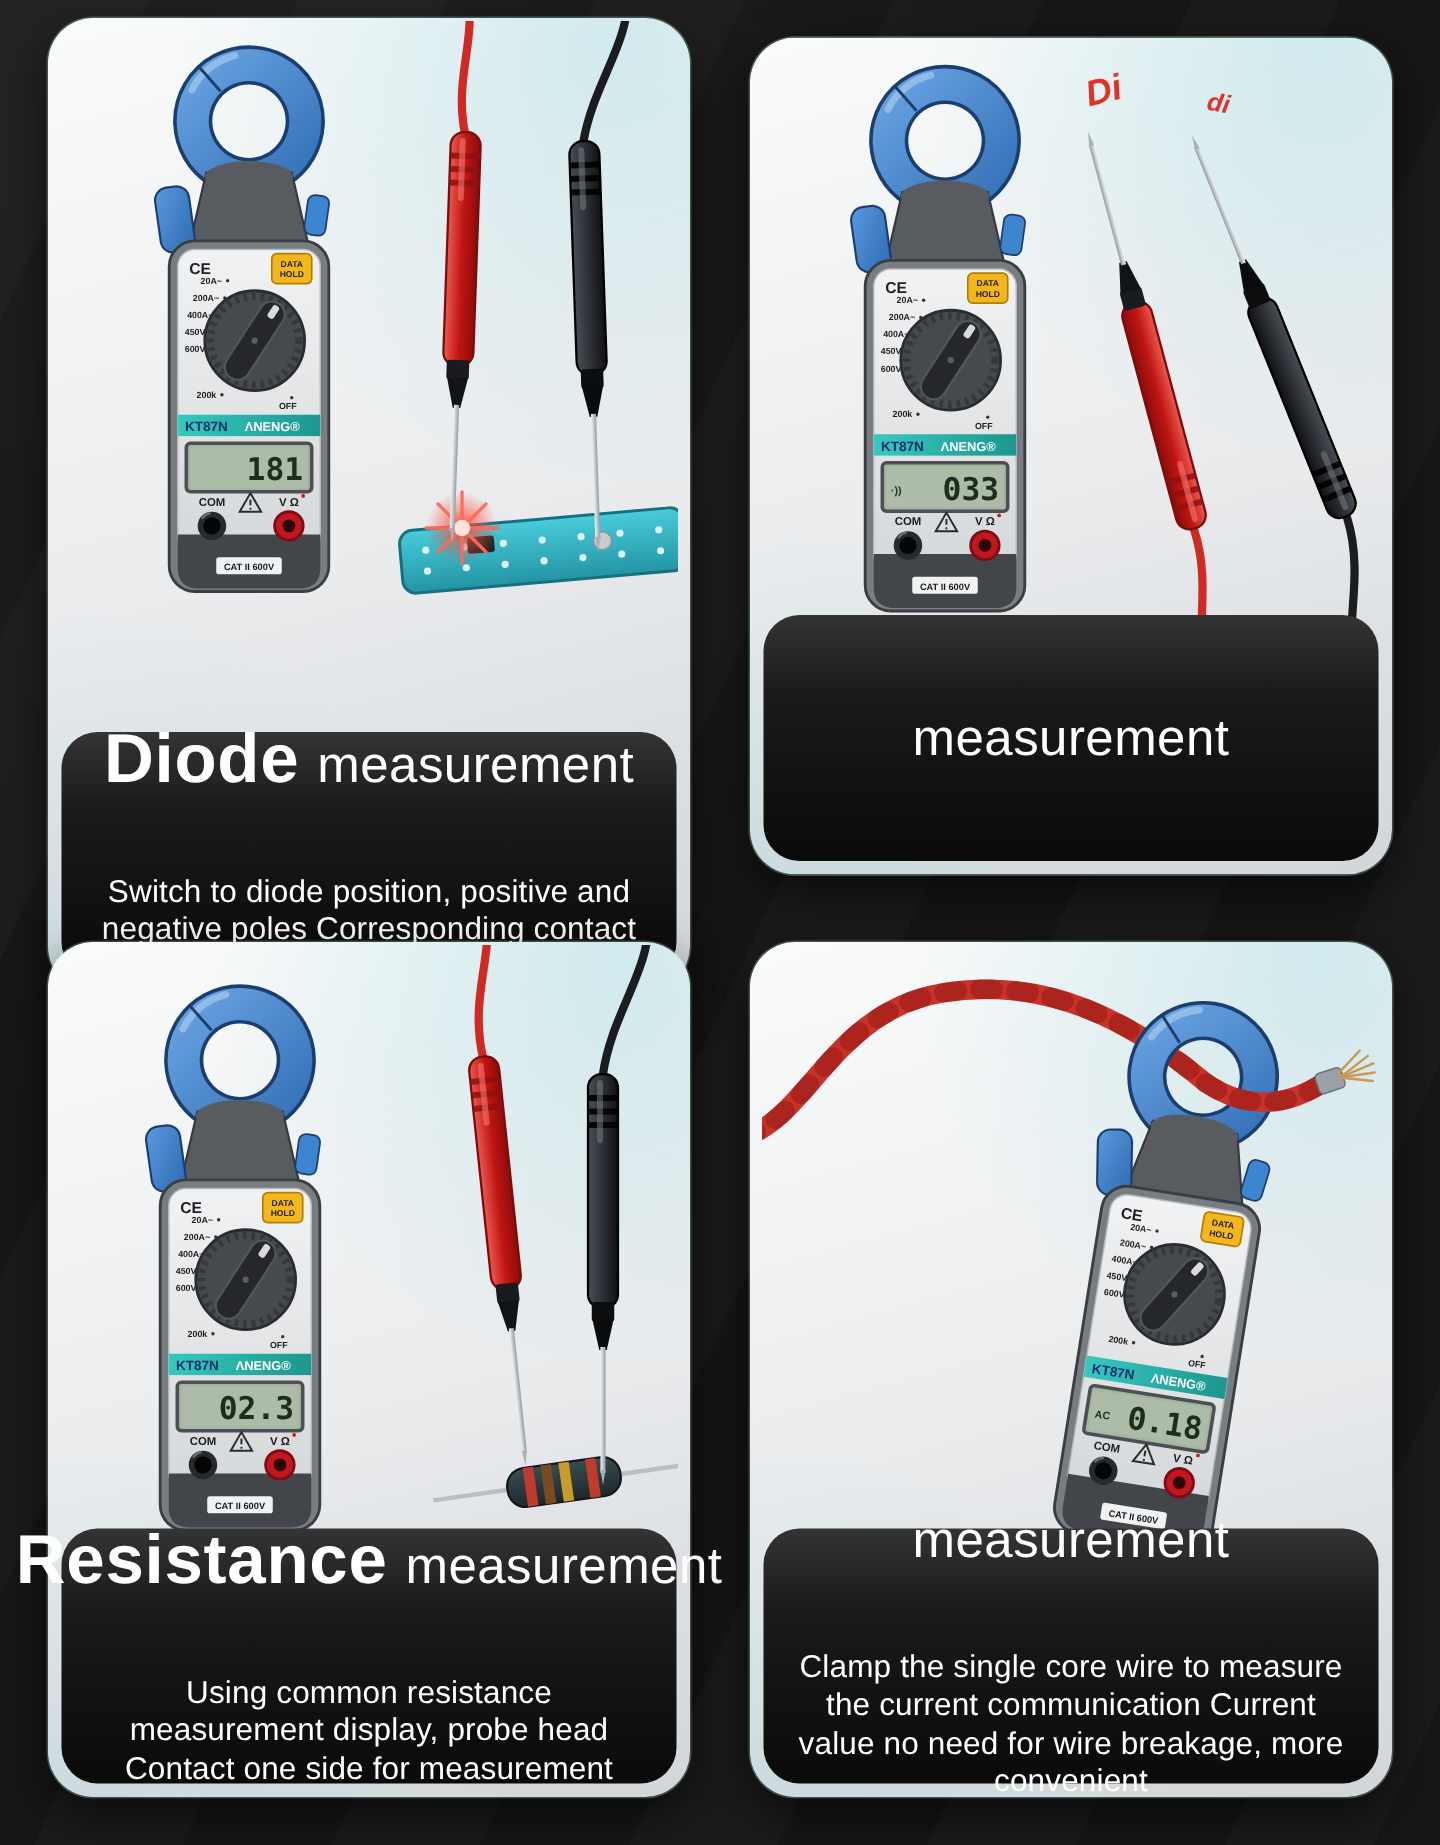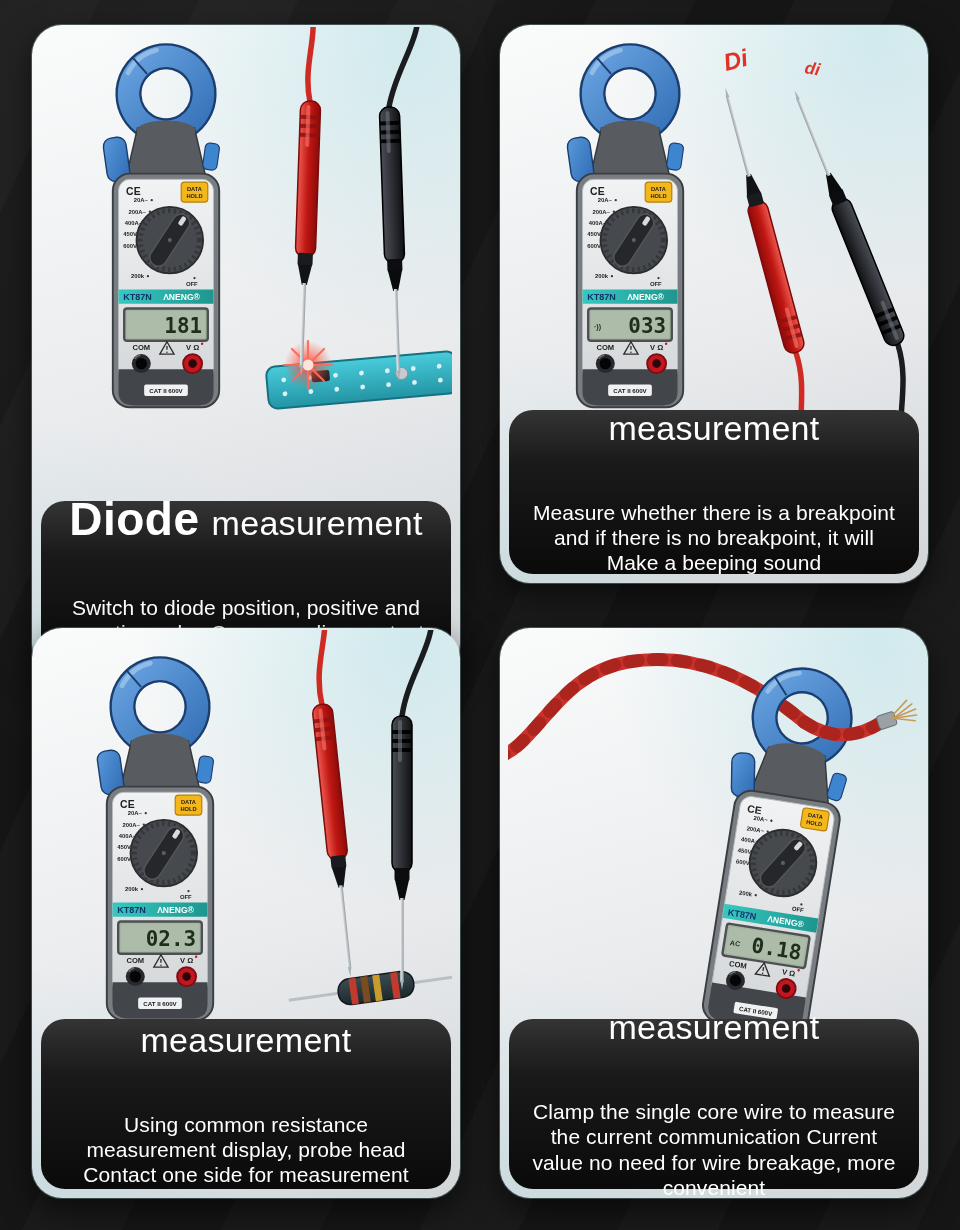--- a/index.html
+++ b/index.html
@@ -8,21 +8,21 @@
     background:
       radial-gradient(ellipse at 18% 6%, rgba(255,255,255,0.05), transparent 45%),
       repeating-linear-gradient(115deg, rgba(255,255,255,0.022) 0 90px, rgba(0,0,0,0) 90px 180px),
       #161616;}
   .card{position:absolute;width:428px;border-radius:30px;
     background:
       radial-gradient(circle at 88% 2%, rgba(125,205,215,0.30), rgba(125,205,215,0) 40%),
       radial-gradient(circle at 6% 98%, rgba(125,205,215,0.16), rgba(125,205,215,0) 32%),
       linear-gradient(165deg,#fafbfb 0%,#e9ebed 55%,#d2d6d9 100%);
     box-shadow:0 0 0 1px rgba(180,230,238,0.28),0 12px 32px rgba(0,0,0,0.6);}
-  .card1{left:32px;top:25px;height:649px;}
+  .card1{left:32px;top:12px;height:649px;}
   .card2{left:500px;top:25px;height:558px;}
   .card3{left:32px;top:628px;height:570px;}
   .card4{left:500px;top:628px;height:570px;}
   .photo{position:absolute;left:8px;top:2px;width:412px;height:400px;}
   .caption{position:absolute;left:9px;right:9px;bottom:9px;border-radius:24px;
     background:linear-gradient(180deg,#343434 0%,#1a1a1a 32%,#0a0a0a 100%);
     color:#fff;display:flex;flex-direction:column;align-items:center;justify-content:center;
     gap:24px;padding:8px 23px;box-sizing:border-box;text-align:center;}
   .card1 .caption,.card2 .caption{height:164px;}
   .card3 .caption,.card4 .caption{height:170px;}
@@ -260,21 +260,20 @@
           <use href="#probeRedDef"></use>
         </g>
       <g transform="translate(360,245) rotate(158)">
           <use href="#probeBlackDef"></use>
         </g>
     </svg>
     <div class="caption">
       <div class="title-row">
         <span class="t-small">measurement</span>
       </div>
-      <div class="desc">Measure whether there is a breakpoint and if there is no breakpoint, it will Make a beeping sound</div>
     </div>
   </div>
 
   <div class="card card3">
     <svg class="photo" viewBox="0 0 412 400">
       <g transform="translate(6,16) scale(0.95)">
         <use href="#meterDef"></use>
         <text class="lcdv" x="158" y="316" text-anchor="end">02.3</text>
         <text class="lcdp" x="82" y="312"></text>
       </g>
@@ -290,20 +289,21 @@
       </g>
       <g transform="translate(290,152) rotate(-6)">
           <use href="#probeRedDef"></use>
         </g>
       <g transform="translate(362,164)">
           <use href="#probeBlackDef"></use>
         </g>
     </svg>
     <div class="caption">
       <div class="title-row">
+        <span class="t-big">Resistance</span>
         <span class="t-small">measurement</span>
       </div>
       <div class="desc">Using common resistance measurement display, probe head Contact one side for measurement</div>
     </div>
   </div>
 
   <div class="card card4">
     <svg class="photo" viewBox="0 0 412 400">
       <path class="cableMain" d="M-12,128 C30,116 48,44 120,32 C190,20 248,52 296,92"></path>
       <path class="cableTwist" d="M-12,128 C30,116 48,44 120,32 C190,20 248,52 296,92"></path>

